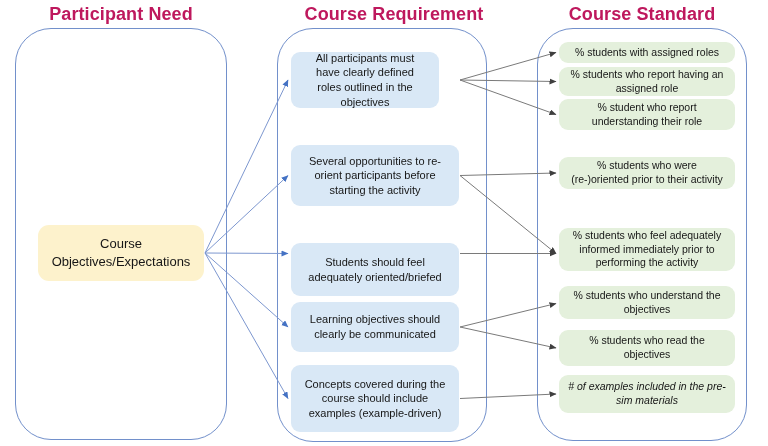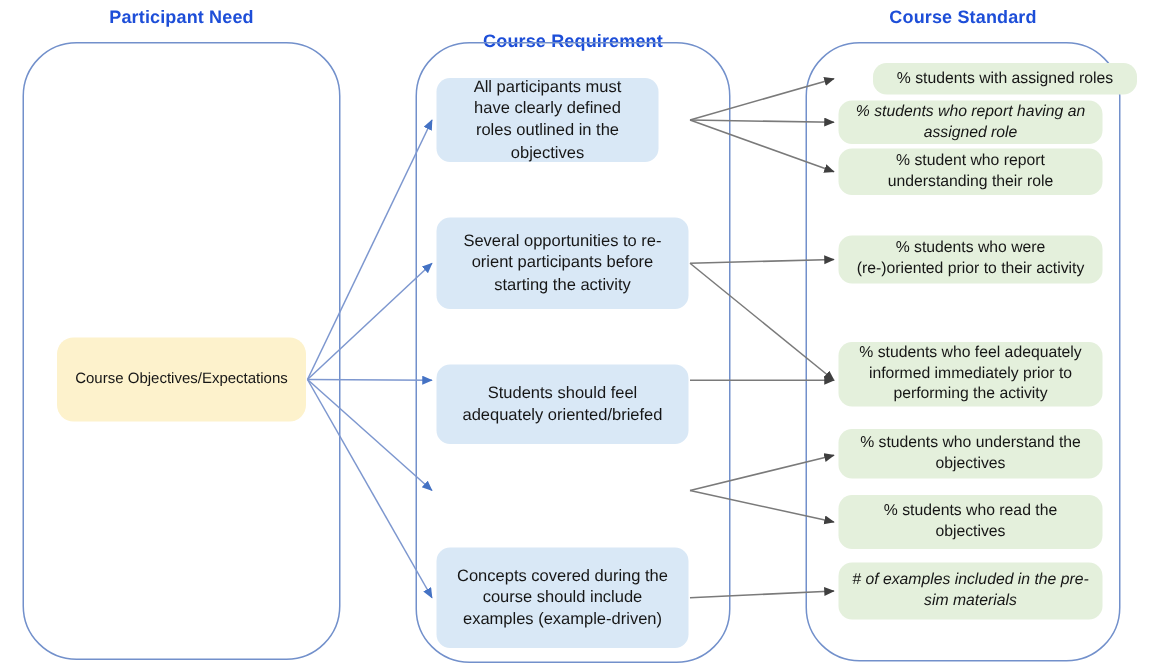--- a/index.html
+++ b/index.html
@@ -2,61 +2,62 @@
 <html><head>
 <meta charset="utf-8">
 <style>
   html,body { margin:0; padding:0; background:#ffffff; }
   .canvas {
     position:relative; width:768px; height:446px; background:#ffffff;
     font-family:"Liberation Sans", sans-serif; overflow:hidden;
   }
   .col-title {
     position:absolute; top:4px; text-align:center;
-    font-size:12px; font-weight:600; color:#1d4ed8; letter-spacing:0.1px;
+    font-size:18px; font-weight:600; color:#be185d; letter-spacing:0.1px;
   }
   .container {
     position:absolute; top:28px; height:412px; box-sizing:border-box;
     border:1.4px solid #7290cb; border-radius:36px; background:transparent;
   }
   .node {
     position:absolute; box-sizing:border-box;
     display:flex; align-items:center; justify-content:center;
     text-align:center; color:#161616; border-radius:9px;
   }
   .need-box {
-    background:#fdf2cc; font-size:10px; line-height:1.35; padding:4px 10px;
+    background:#fdf2cc; font-size:13px; line-height:1.35; padding:4px 10px;
     border-radius:11px;
   }
   .req-box  { background:#d9e8f6; font-size:11px;   line-height:1.33; padding:4px 13px; }
   .std-box  { background:#e4f0dc; font-size:10.5px; line-height:1.3;  padding:2px 9px; }
   #edges { position:absolute; left:0; top:0; pointer-events:none; }
 </style>
 </head>
 <body>
 
 <div class="canvas">
 
   <div class="col-title" style="left:15px; width:212px;">Participant Need</div>
-  <div class="col-title" style="left:277px; width:210px;margin-top:16px;">Course Requirement</div>
+  <div class="col-title" style="left:289px; width:210px;">Course Requirement</div>
   <div class="col-title" style="left:537px; width:210px;">Course Standard</div>
 
   <div class="container" style="left:15px;  width:212px;"></div>
   <div class="container" style="left:277px; width:210px; height:414px;"></div>
   <div class="container" style="left:537px; width:210px; height:413px;"></div>
 
   <div class="node need-box" style="left:38px; top:225px; width:166px; height:56px;">Course Objectives/Expectations</div>
 
   <div class="node req-box" style="left:291px; top:52px;  width:148px; height:56px;">All participants must have clearly defined roles outlined in the objectives</div>
   <div class="node req-box" style="left:291px; top:145px; width:168px; height:61px;">Several opportunities to re-orient participants before starting the activity</div>
   <div class="node req-box" style="left:291px; top:227px; width:168px; height:53px;margin-top:16px;">Students should feel adequately oriented/briefed</div>
+  <div class="node req-box" style="left:291px; top:302px; width:168px; height:50px;">Learning objectives should clearly be communicated</div>
   <div class="node req-box" style="left:291px; top:365px; width:168px; height:67px;">Concepts covered during the course should include examples (example-driven)</div>
 
-  <div class="node std-box" style="left:559px; top:42px;  width:176px; height:21px;margin-left:23px;">% students with assigned roles</div>
-  <div class="node std-box" style="left:559px; top:67px;  width:176px; height:29px;font-style:italic;">% students who report having an assigned role</div>
+  <div class="node std-box" style="left:559px; top:42px;  width:176px; height:21px;">% students with assigned roles</div>
+  <div class="node std-box" style="left:559px; top:67px;  width:176px; height:29px;">% students who report having an assigned role</div>
   <div class="node std-box" style="left:559px; top:157px; width:176px; height:32px;">% students who were (re-)oriented prior to their activity</div>
   <div class="node std-box" style="left:559px; top:99px;  width:176px; height:31px;">% student who report understanding their role</div>
   <div class="node std-box" style="left:559px; top:228px; width:176px; height:43px;">% students who feel adequately informed immediately prior to performing the activity</div>
   <div class="node std-box" style="left:559px; top:286px; width:176px; height:33px;">% students who understand the objectives</div>
   <div class="node std-box" style="left:559px; top:330px; width:176px; height:36px;">% students who read the objectives</div>
   <div class="node std-box" style="left:559px; top:375px; width:176px; height:38px;font-style:italic;"># of examples included in the pre-sim materials</div>
 
   <svg id="edges" width="768" height="446" viewBox="0 0 768 446">
     <defs>
       <marker id="arrow-blue" markerWidth="8" markerHeight="8" refX="6.5" refY="3" orient="auto">

